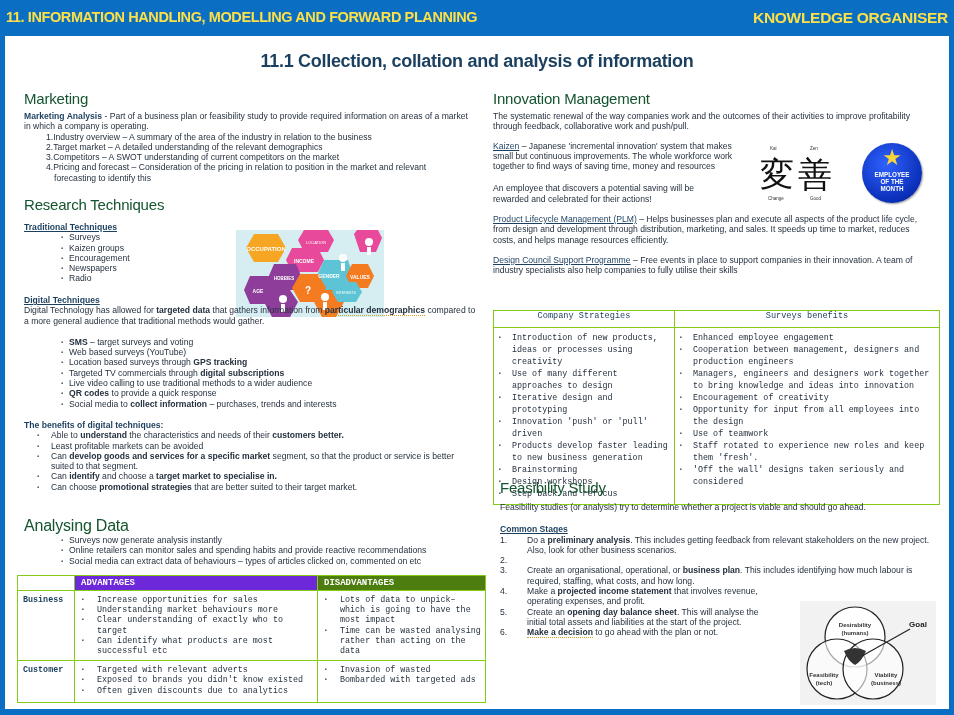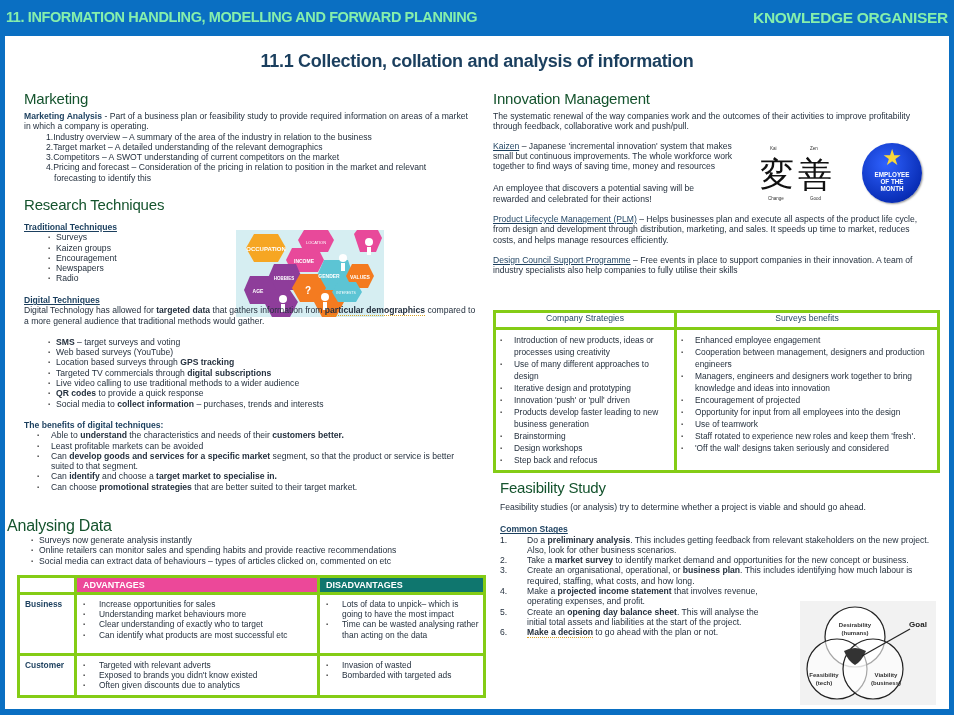--- a/index.html
+++ b/index.html
@@ -1,37 +1,37 @@
 <!DOCTYPE html>
 <html><head>
 <meta charset="utf-8">
 <style>
   * { box-sizing: border-box; margin: 0; padding: 0; }
   html, body { width: 954px; height: 715px; overflow: hidden; background: #0a6fc2; }
   body { font-family: "Liberation Sans", sans-serif; color: #1f2b3d; position: relative; }
-  .topbar { position: absolute; left: 0; top: 0; width: 954px; height: 36px; background: #0a6fc2; color: #86efac; }
+  .topbar { position: absolute; left: 0; top: 0; width: 954px; height: 36px; background: #0a6fc2; color: #fde047; }
   .topbar .left { position: absolute; left: 6px; top: 9px; font-size: 14.5px; font-weight: bold; letter-spacing: -0.4px; }
   .topbar .right { position: absolute; right: 6px; top: 9px; font-size: 15.5px; font-weight: bold; letter-spacing: -0.3px; }
   .page { position: absolute; left: 5px; top: 36px; width: 944px; height: 673px; background: #fff; }
   .title { position: absolute; top: 15px; left: 0; width: 944px; text-align: center; font-size: 18px; font-weight: bold; color: #1b3f5e; letter-spacing: -0.3px; }
   .col { position: absolute; font-size: 8.6px; line-height: 10.3px; color: #25313f; }
   h2 { font-size: 15px; color: #14532d; font-weight: normal; line-height: 18px; letter-spacing: -0.2px; }
   h2.big { font-size: 16px; }
   .u { text-decoration: underline; font-weight: bold; color: #1b3f5e; }
   .b { font-weight: bold; }
   ol.mk { list-style: none; margin-left: 22px; }
   ol.mk li { padding-left: 8px; text-indent: -8px; }
-  ul.sq { list-style: none; margin-left: 24px; }
+  ul.sq { list-style: none; margin-left: 37px; }
   ul.sq li { position: relative; padding-left: 8px; }
   ul.sq li::before { content: "▪"; position: absolute; left: 0; top: 0; font-size: 6px; color: #555; }
   ul.sq.wide li { padding-left: 14px; }
   .dot-underline { border-bottom: 1px dotted #d9a020; }
   .hexpic { position: absolute; left: 231px; top: 194px; width: 148px; height: 87px; background: #d6eef2; overflow: hidden; }
   table { border-collapse: collapse; font-size: 8.4px; color: #25313f; }
-  td, th { border: 3px solid #84cc16; vertical-align: top; }
+  td, th { border: 1px solid #84cc16; vertical-align: top; font-family: Liberation Mono, monospace; }
   .ad-table { position: absolute; left: 12px; top: 539px; width: 469px; }
   .ad-table th { text-align: left; color: #fff; font-weight: bold; font-size: 9px; padding: 2px 6px; height: 15px; }
   .ad-table td { padding: 4px 4px; line-height: 10.2px; }
   .ad-table td.rowhead { width: 57px; font-weight: bold; color: #1b3f5e; padding-left: 5px; }
   .ad-table ul.sq { margin-left: 2px; }
   .ad-table ul.sq li { padding-left: 16px; }
   .st-table { position: absolute; left: 488px; top: 274px; width: 447px; }
   .st-table th { font-weight: normal; font-size: 8.6px; height: 17px; color: #1b3f5e; }
   .st-table td { padding: 4px 4px 4px 4px; line-height: 12px; }
   .st-table ul.sq { margin-left: 0; }
@@ -131,35 +131,35 @@
     <p class="b" style="margin-top:11px; color:#1b3f5e;">The benefits of digital techniques:</p>
     <ul class="sq wide" style="margin-left:13px;">
       <li><span>Able to </span><b>understand</b><span> the characteristics and needs of their </span><b>customers better.</b></li>
       <li><span>Least profitable markets can be avoided</span><b></b><span></span><b></b></li>
       <li><span>Can </span><b>develop goods and services for a specific market</b><span> segment, so that the product or service is better suited to that segment.</span><b></b></li>
       <li><span>Can </span><b>identify</b><span> and choose a </span><b>target market to specialise in.</b></li>
       <li><span>Can choose </span><b>promotional strategies</b><span> that are better suited to their target market.</span><b></b></li>
     </ul>
   </div>
 
-  <div class="col" style="left:2px; top:481px; width:460px;">
+  <div class="col" style="left:19px; top:481px; width:460px;">
     <h2 class="big">Analysing Data</h2>
     <ul class="sq">
       <li>Surveys now generate analysis instantly</li>
       <li>Online retailers can monitor sales and spending habits  and provide reactive recommendations</li>
       <li>Social media can extract data of behaviours – types of articles clicked on, commented on etc</li>
     </ul>
   </div>
 
   <table class="ad-table">
     <tbody>
         <tr>
       <th style="background:#fff; width:57px;"></th>
-      <th style="background:#ec4899; width:243px;">ADVANTAGES</th>
-      <th style="background:#0f766e;margin-left:40px;">DISADVANTAGES</th>
+      <th style="background:#6d28d9; width:243px;">ADVANTAGES</th>
+      <th style="background:#4d7c0f;margin-left:40px;">DISADVANTAGES</th>
     </tr>
     <tr style="height:61px;">
       <td class="rowhead">Business</td>
       <td>
         <ul class="sq">
           <li>Increase opportunities for sales</li>
           <li>Understanding market behaviours more</li>
           <li>Clear understanding of exactly who to target</li>
           <li>Can identify what products are most successful etc</li>
         </ul>
@@ -234,21 +234,21 @@
           <li>Brainstorming</li>
           <li>Design workshops</li>
           <li>Step back and refocus</li>
         </ul>
       </td>
       <td>
         <ul class="sq">
           <li>Enhanced employee engagement</li>
           <li>Cooperation between management, designers and production engineers</li>
           <li>Managers, engineers and designers work together to bring knowledge and ideas into innovation</li>
-          <li>Encouragement of projected</li>
+          <li>Encouragement of creativity</li>
           <li>Opportunity for input from all employees into the design</li>
           <li>Use of teamwork</li>
           <li>Staff rotated to experience new roles and keep them 'fresh'.</li>
           <li>'Off the wall' designs taken seriously and considered</li>
         </ul>
       </td>
     </tr>
   </tbody>
     </table>
 
@@ -256,21 +256,20 @@
     <h2>Feasibility Study</h2>
     <p style="margin-top:5px;">Feasibility studies (or analysis) try to determine  whether a project is viable and should go ahead.</p>
     <p class="u" style="margin-top:12px;">Common Stages</p>
     <div>
       <div style="display:flex;">
           <span style="width:27px; flex:none;">1.</span>
           <span><span>Do a </span><b>preliminary analysis</b><span>. This includes getting feedback from relevant stakeholders on the new project. Also, look for other business scenarios.</span></span>
         </div>
       <div style="display:flex;">
           <span style="width:27px; flex:none;">2.</span>
-          <span><span>Take a </span><b>market survey</b><span> to identify market demand and opportunities for the new concept or business.</span></span>
         </div>
       <div style="display:flex;">
           <span style="width:27px; flex:none;">3.</span>
           <span><span>Create an organisational, operational, or </span><b>business plan</b><span>. This includes identifying how much labour is required, staffing, what costs, and how long.</span></span>
         </div>
       <div style="display:flex; width:275px;">
           <span style="width:27px; flex:none;">4.</span>
           <span><span>Make a </span><b>projected income statement</b><span> that involves revenue, operating expenses, and profit.</span></span>
         </div>
       <div style="display:flex; width:275px;">

